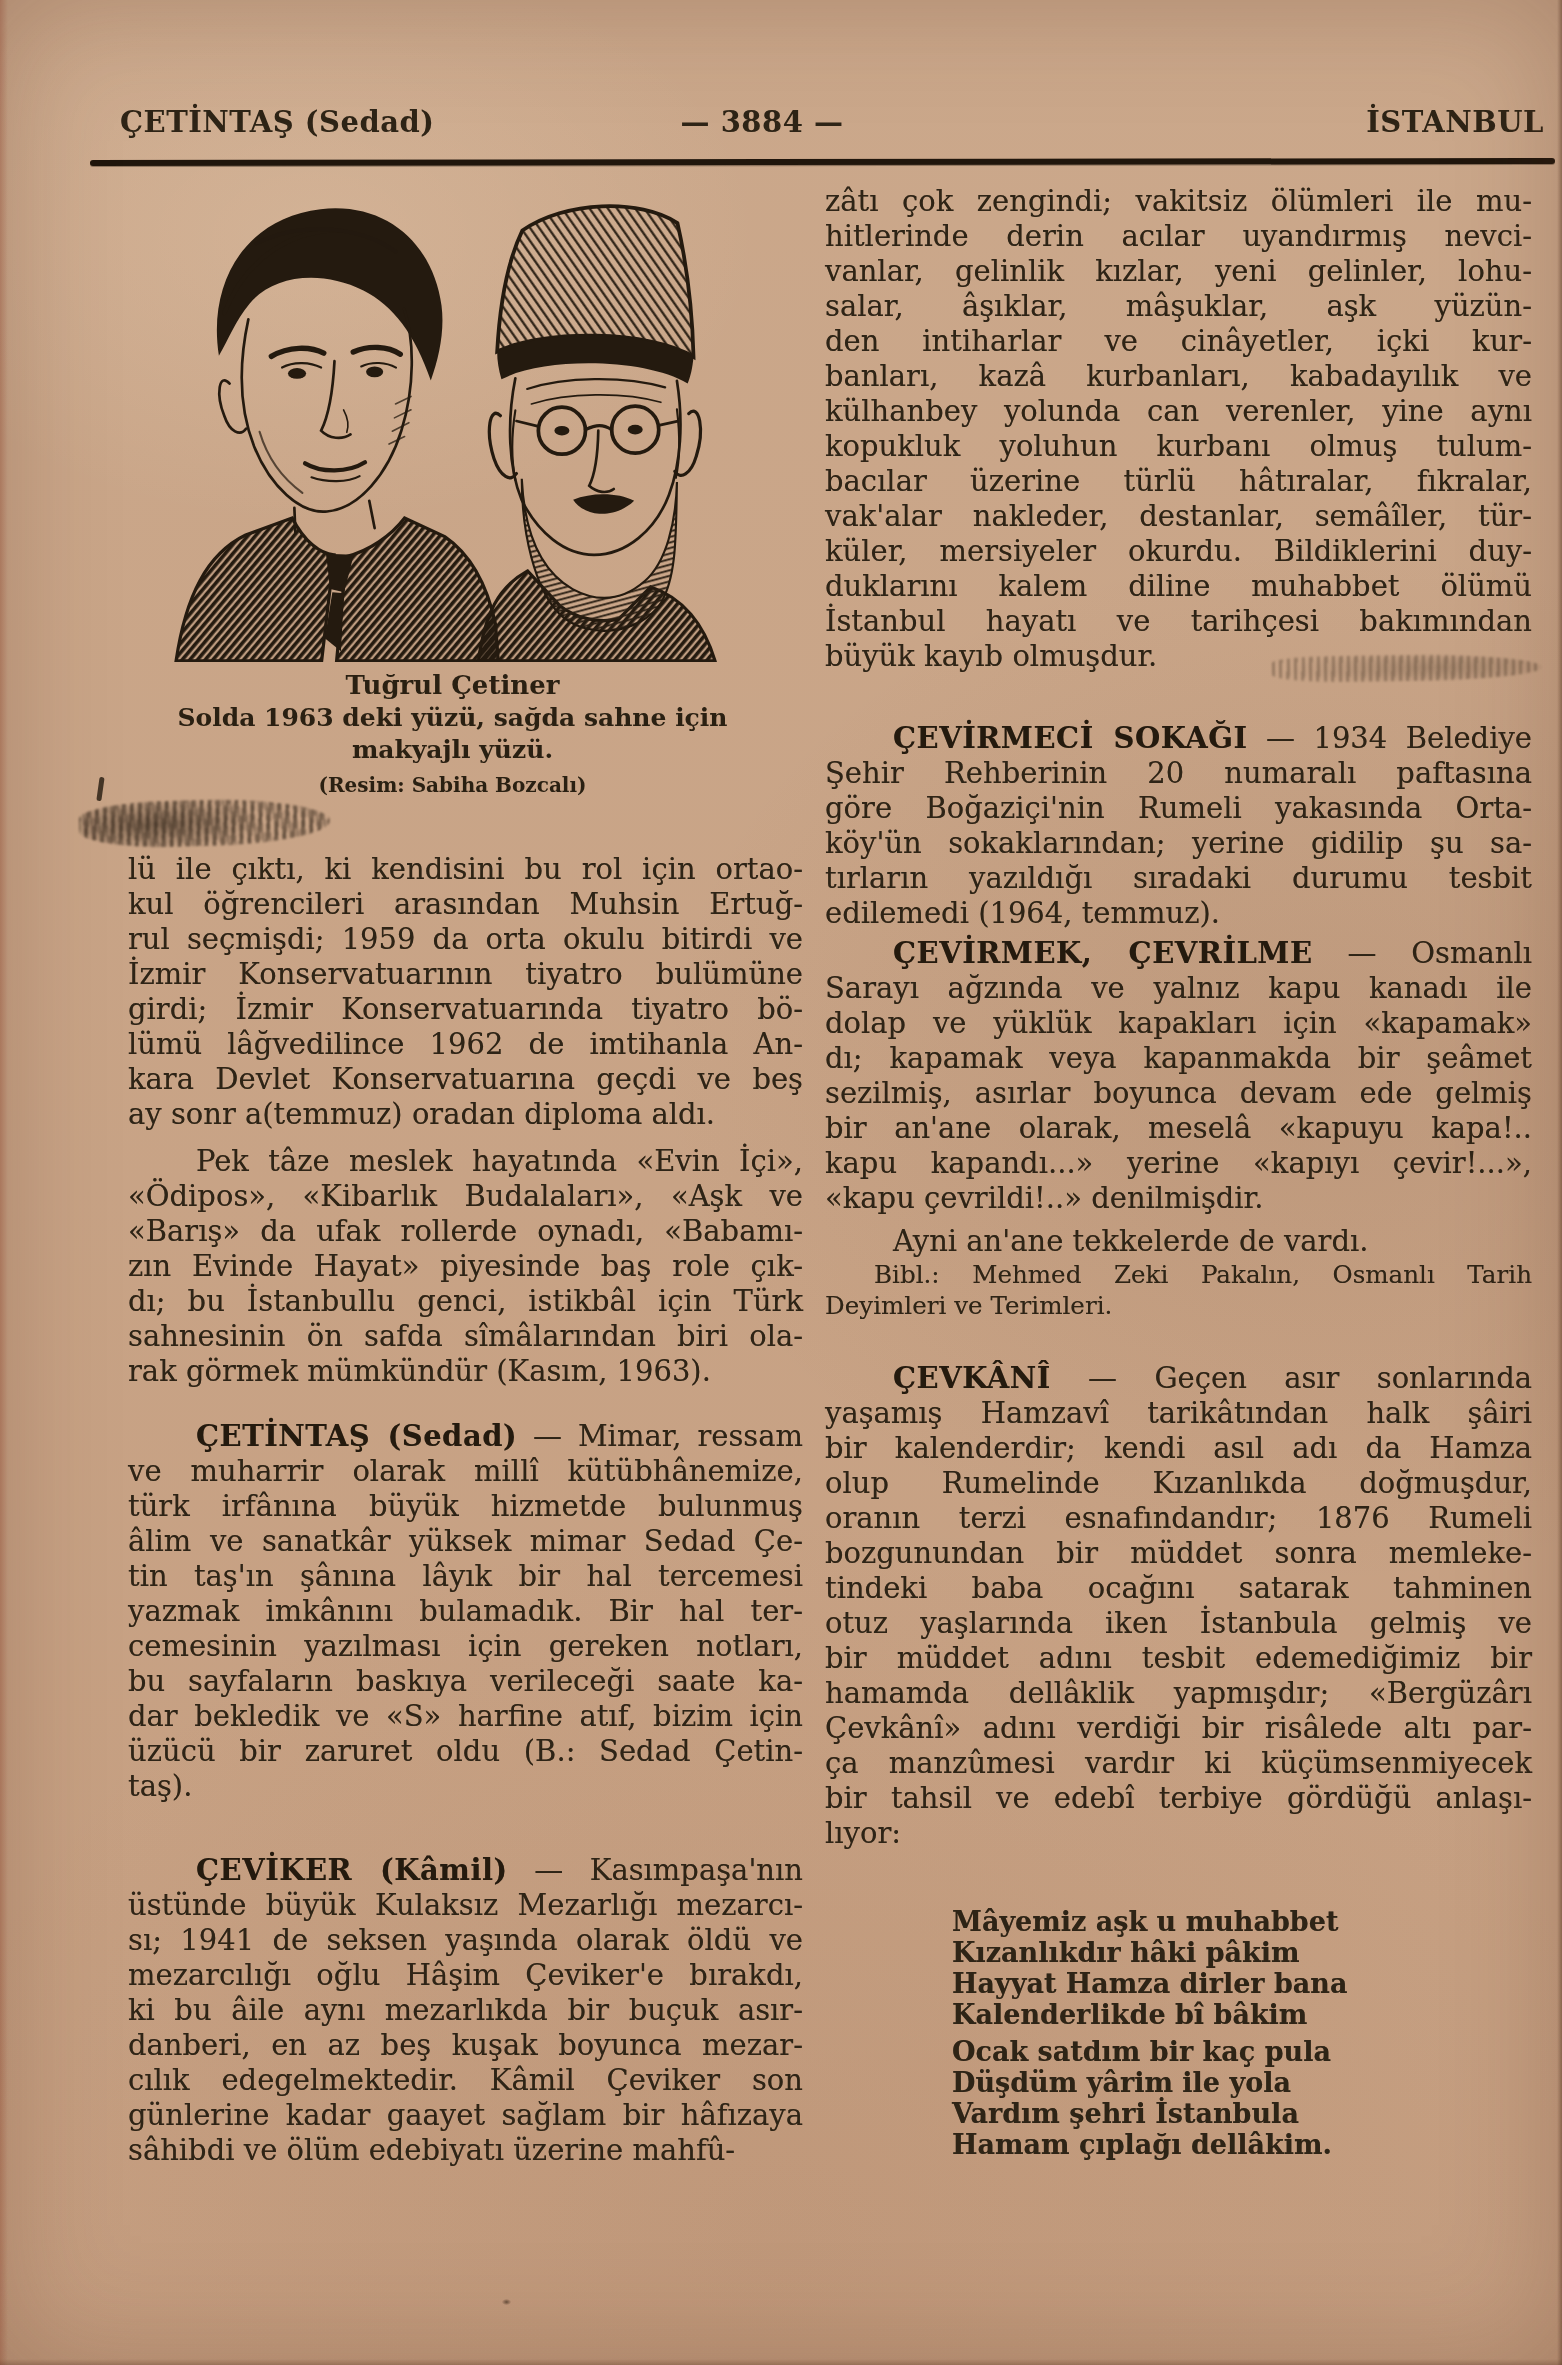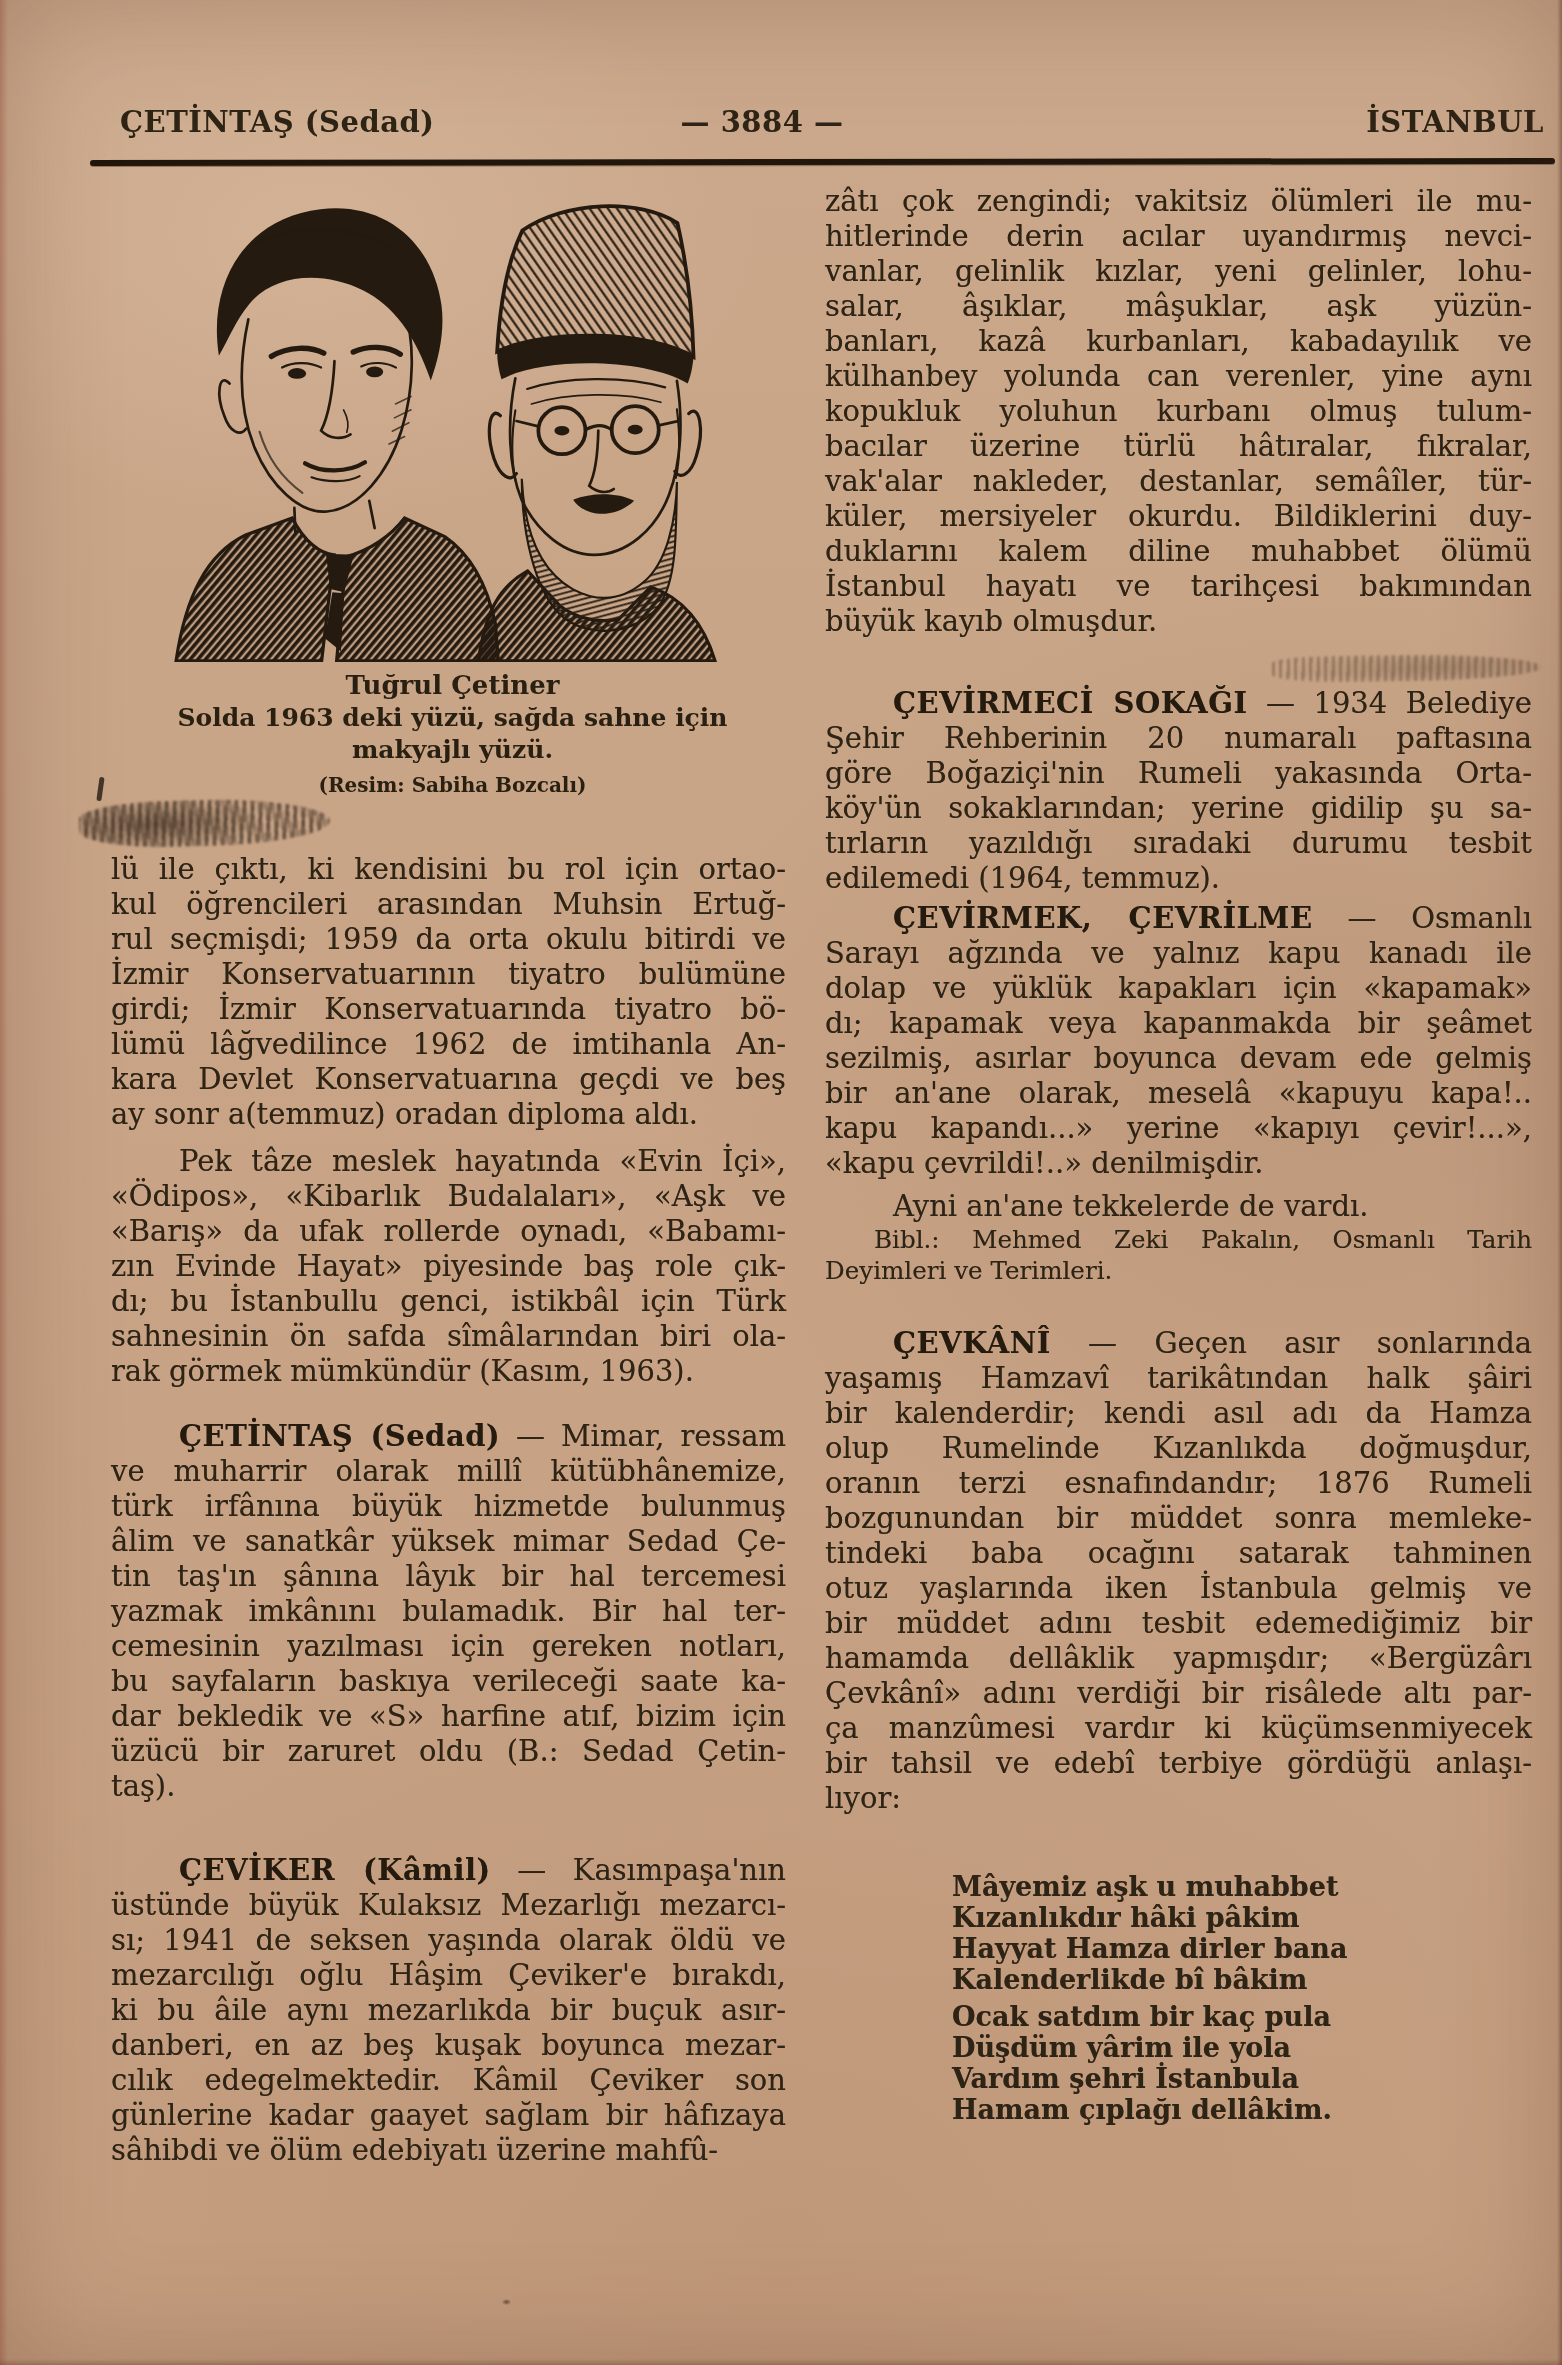--- a/index.html
+++ b/index.html
@@ -26,21 +26,21 @@
 
   .portrait{position:absolute;left:144px;top:178px;width:610px;height:484px;margin:0;}
   .portrait svg{display:block;width:610px;height:484px;}
 
   .caption{position:absolute;left:115px;top:669px;width:675px;text-align:center;font-weight:700;color:#2a2012;}
   .cap-title{font-size:26px;line-height:33px;white-space:nowrap;}
   .cap-line{font-size:25px;line-height:32px;white-space:nowrap;}
   .cap-credit{font-size:20px;line-height:32px;margin-top:3.2px;white-space:nowrap;}
 
   .col{position:absolute;font-size:29px;line-height:35px;text-shadow:0 0 0.5px rgba(46,36,22,.45);}
-  .col-left{left:111px;top:852px;width:675px;}
+  .col-left{left:128px;top:852px;width:675px;}
   .col-right{left:825px;top:184px;width:707px;}
 
   .line{white-space:nowrap;text-align:justify;text-align-last:justify;}
   .line.last{text-align-last:left;}
   .line.indent{text-indent:68px;}
   b.head{font-weight:700;color:#241a0e;letter-spacing:0.5px;}
 
   .para{margin:0;}
   [data-name="para-taze-meslek"]{margin-top:11.8px;}
   [data-name="entry-cetintas-sedad"]{margin-top:30px;}
@@ -223,20 +223,21 @@
         <div class="line" data-name="text-line">günlerine kadar gaayet sağlam bir hâfızaya</div>
         <div class="line last" data-name="text-line">sâhibdi ve ölüm edebiyatı üzerine mahfû-</div>
       </div>
     </main>
   <main id="col-right" class="col col-right" data-name="right-column">
       <div class="para plain" data-name="para-mezarci-continued">
         <div class="line first" data-name="text-line">zâtı çok zengindi; vakitsiz ölümleri ile mu-</div>
         <div class="line" data-name="text-line">hitlerinde derin acılar uyandırmış nevci-</div>
         <div class="line" data-name="text-line">vanlar, gelinlik kızlar, yeni gelinler, lohu-</div>
         <div class="line" data-name="text-line">salar, âşıklar, mâşuklar, aşk yüzün-</div>
+        <div class="line" data-name="text-line">den intiharlar ve cinâyetler, içki kur-</div>
         <div class="line" data-name="text-line">banları, kazâ kurbanları, kabadayılık ve</div>
         <div class="line" data-name="text-line">külhanbey yolunda can verenler, yine aynı</div>
         <div class="line" data-name="text-line">kopukluk yoluhun kurbanı olmuş tulum-</div>
         <div class="line" data-name="text-line">bacılar üzerine türlü hâtıralar, fıkralar,</div>
         <div class="line" data-name="text-line">vak'alar nakleder, destanlar, semâîler, tür-</div>
         <div class="line" data-name="text-line">küler, mersiyeler okurdu. Bildiklerini duy-</div>
         <div class="line" data-name="text-line">duklarını kalem diline muhabbet ölümü</div>
         <div class="line" data-name="text-line">İstanbul hayatı ve tarihçesi bakımından</div>
         <div class="line last" data-name="text-line">büyük kayıb olmuşdur.</div>
       </div>

